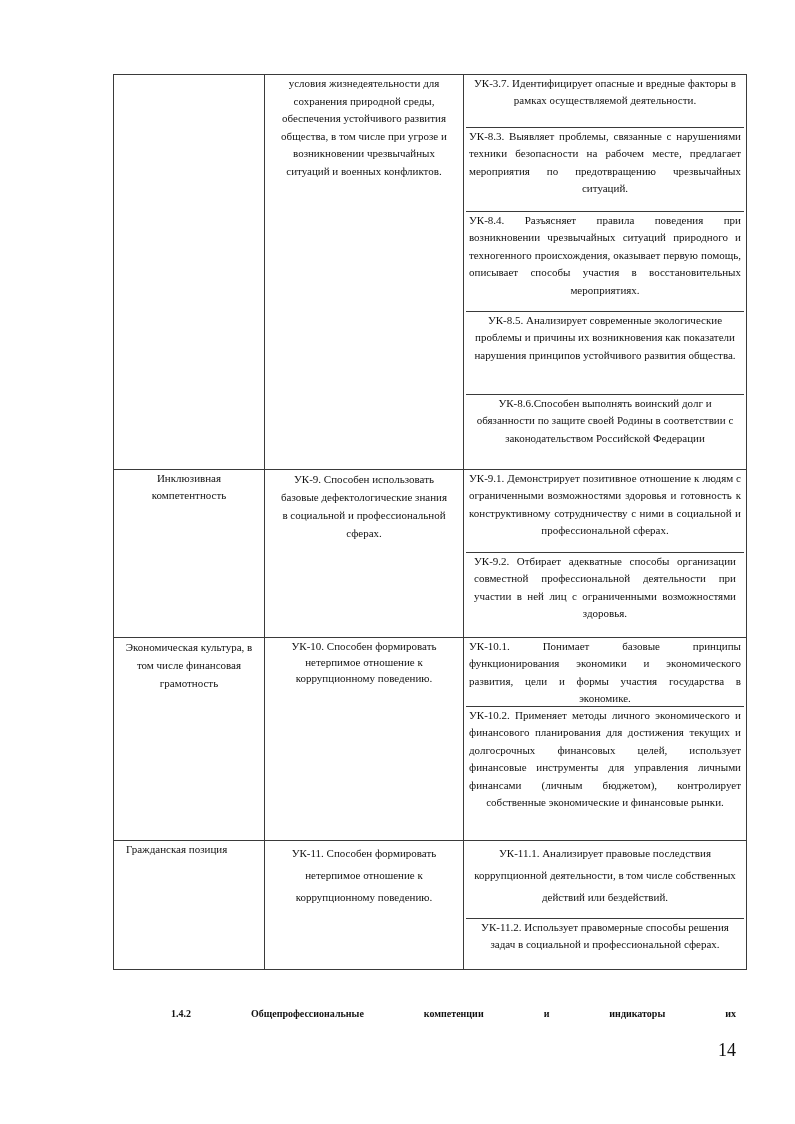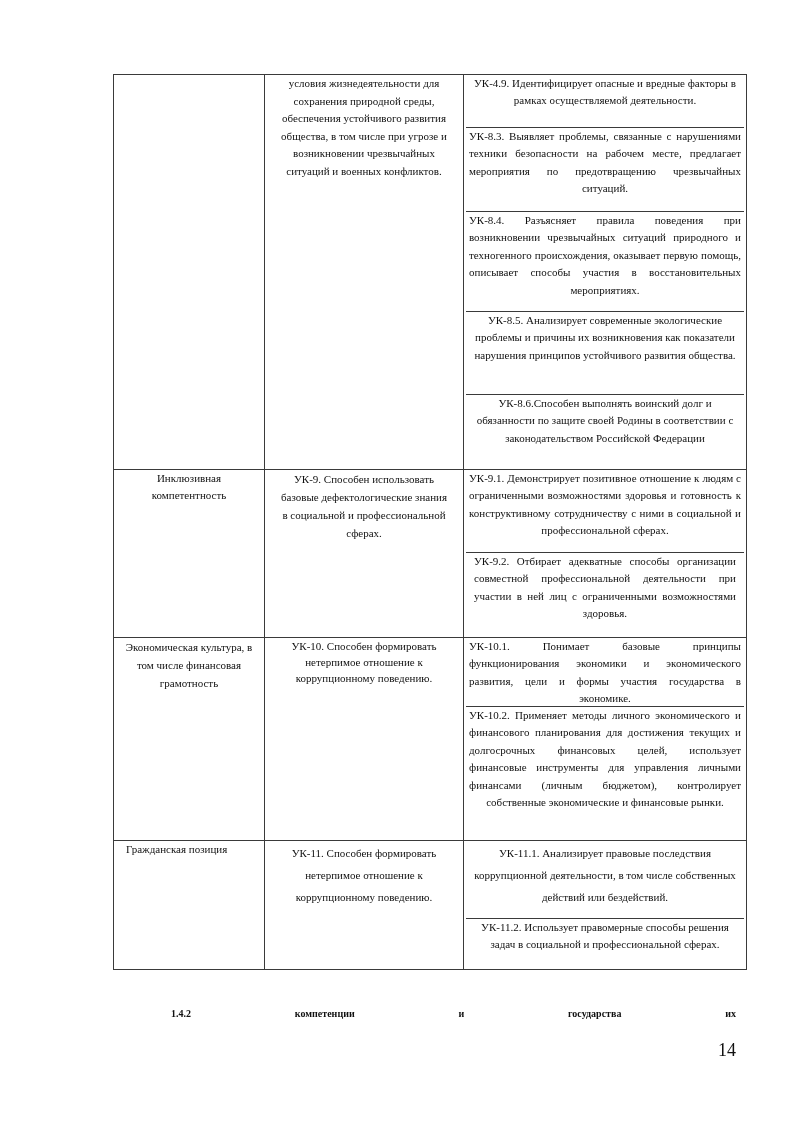--- a/index.html
+++ b/index.html
@@ -80,21 +80,21 @@
       <col class="c1">
         <col class="c2">
         <col class="c3">
     </colgroup>
     <tbody>
 
       <tr style="height:393px;">
         <td class="cat"></td>
         <td class="comp" style="line-height:17.6px; padding: 0 8px;">условия жизнедеятельности для сохранения природной среды, обеспечения устойчивого развития общества, в том числе при угрозе и возникновении чрезвычайных ситуаций и военных конфликтов.</td>
         <td class="ind">
-          <div class="ind-item" style="height:52px;">УК-4.9. Идентифицирует опасные и вредные факторы в рамках осуществляемой деятельности.</div>
+          <div class="ind-item" style="height:52px;">УК-3.7. Идентифицирует опасные и вредные факторы в рамках осуществляемой деятельности.</div>
           <div class="ind-item justify" style="height:83px;">УК-8.3. Выявляет проблемы, связанные с нарушениями техники безопасности на рабочем месте, предлагает мероприятия по предотвращению чрезвычайных ситуаций.</div>
           <div class="ind-item justify" style="height:99px;">УК-8.4. Разъясняет правила поведения при возникновении чрезвычайных ситуаций природного и техногенного происхождения, оказывает первую помощь, описывает способы участия в восстановительных мероприятиях.</div>
           <div class="ind-item" style="height:82px; padding:0 6px;">УК-8.5. Анализирует современные экологические проблемы и причины их возникновения как показатели нарушения принципов устойчивого развития общества.</div>
           <div class="ind-item" style="height:74px; padding:0 6px;">УК-8.6.Способен выполнять воинский долг и обязанности по защите своей Родины в соответствии с законодательством Российской Федерации</div>
         </td>
       </tr>
 
       <tr style="height:168px;">
         <td class="cat" style="padding:0 14px;">Инклюзивная компетентность</td>
         <td class="comp" style="padding:0 13px; line-height:18px;">УК-9. Способен использовать базовые дефектологические знания в социальной и профессиональной сферах.</td>
@@ -119,21 +119,22 @@
         <td class="ind">
           <div class="ind-item spaced" style="height:76px;">УК-11.1. Анализирует правовые последствия коррупционной деятельности, в том числе собственных действий или бездействий.</div>
           <div class="ind-item" style="height:50px; padding:0 8px;">УК-11.2. Использует правомерные способы решения задач в социальной и профессиональной сферах.</div>
         </td>
       </tr>
     </tbody>
   </table>
 
   <div class="heading" style="display: flex; justify-content: space-between;">
       <span>1.4.2</span>
+      <span>Общепрофессиональные</span>
       <span>компетенции</span>
       <span>и</span>
-      <span>государства</span>
+      <span>индикаторы</span>
       <span>их</span>
     </div>
 
   <div class="page-number">14</div>
 
 </div>
 
 </body></html>

